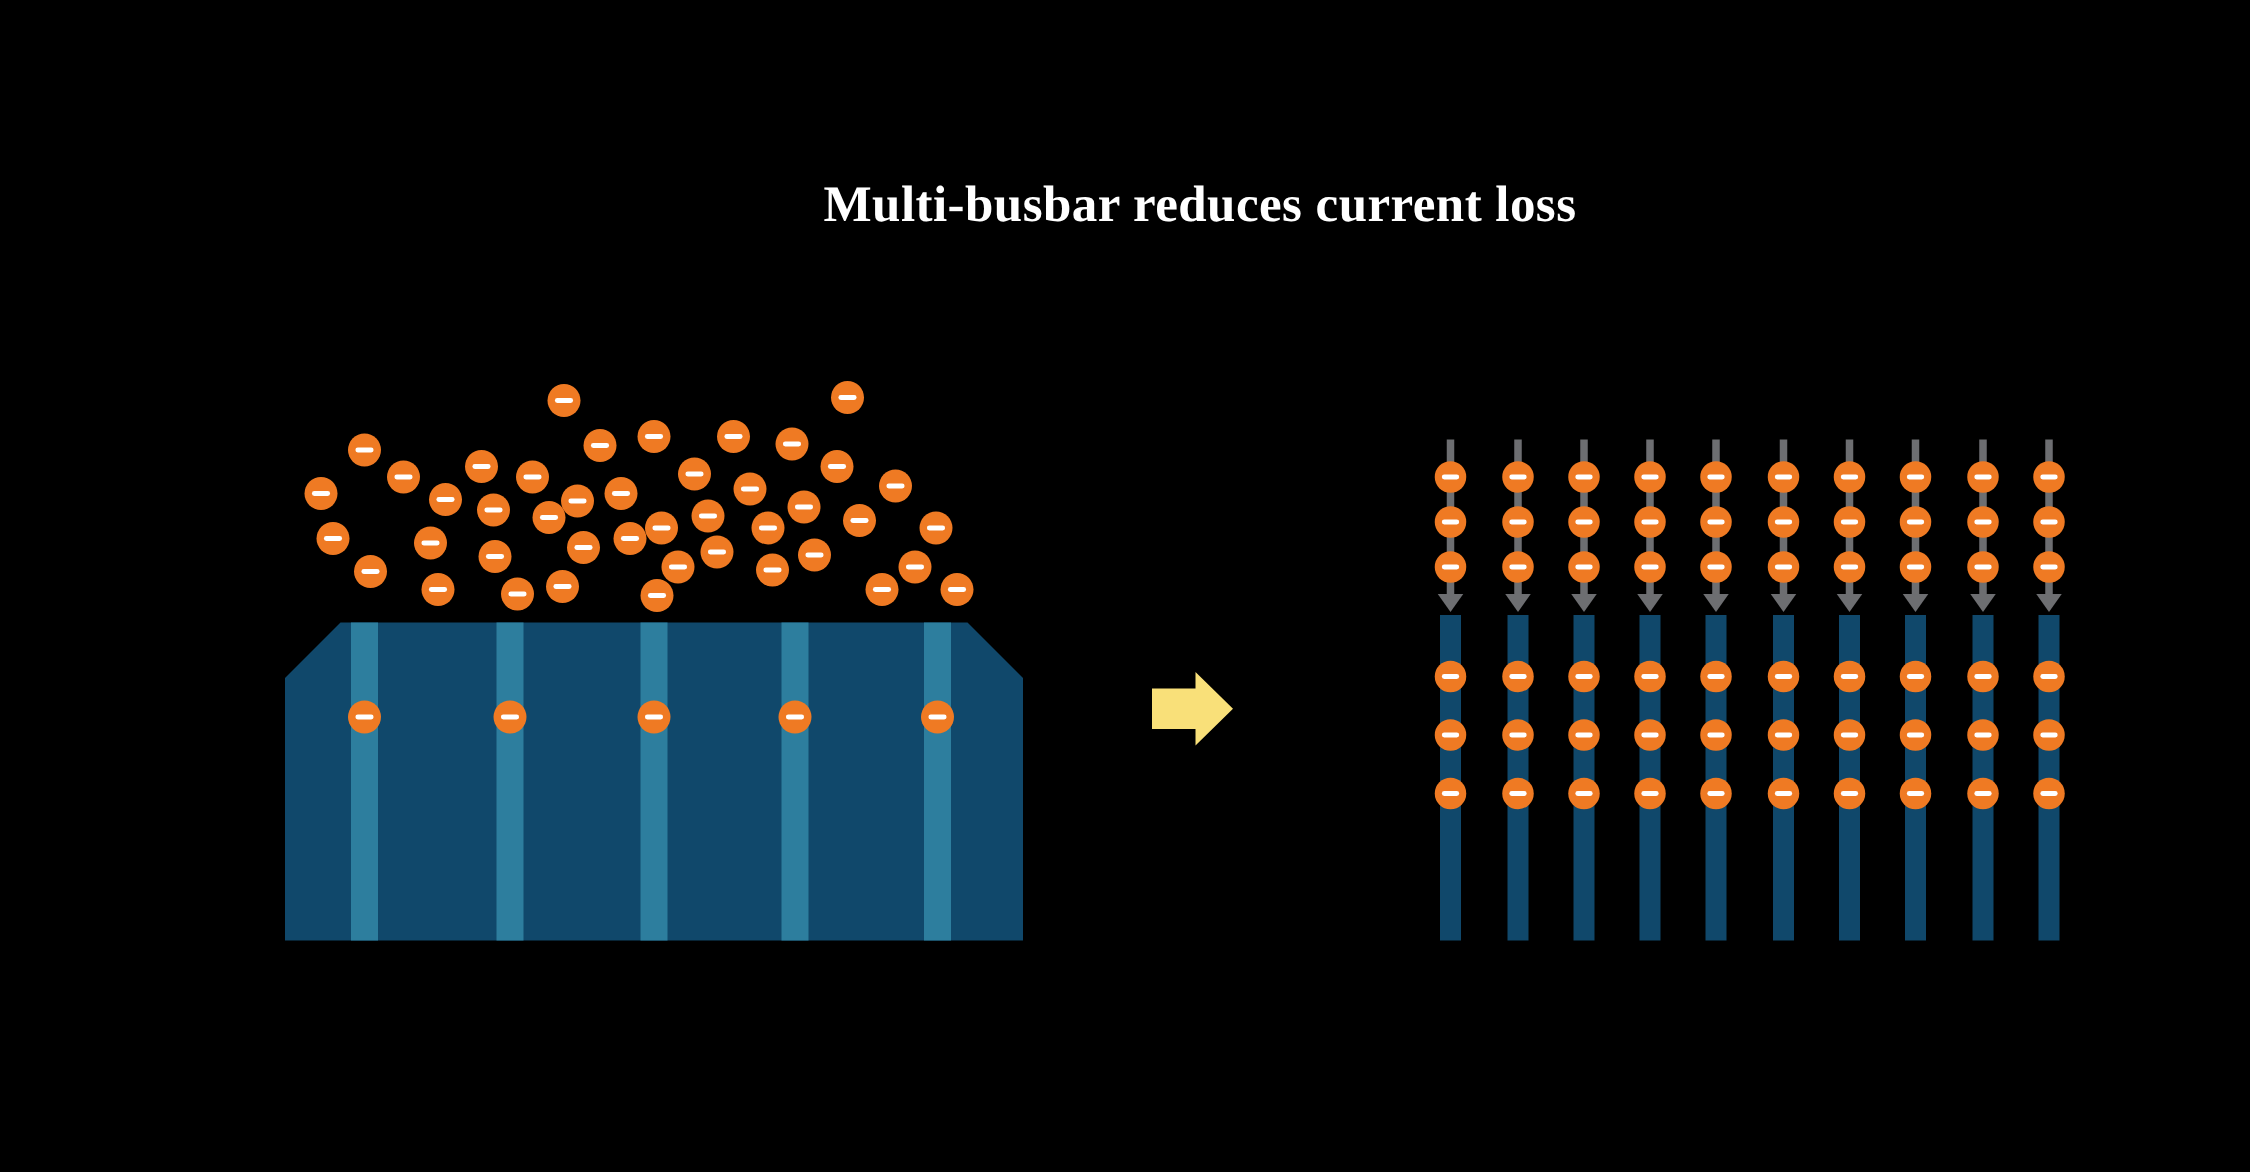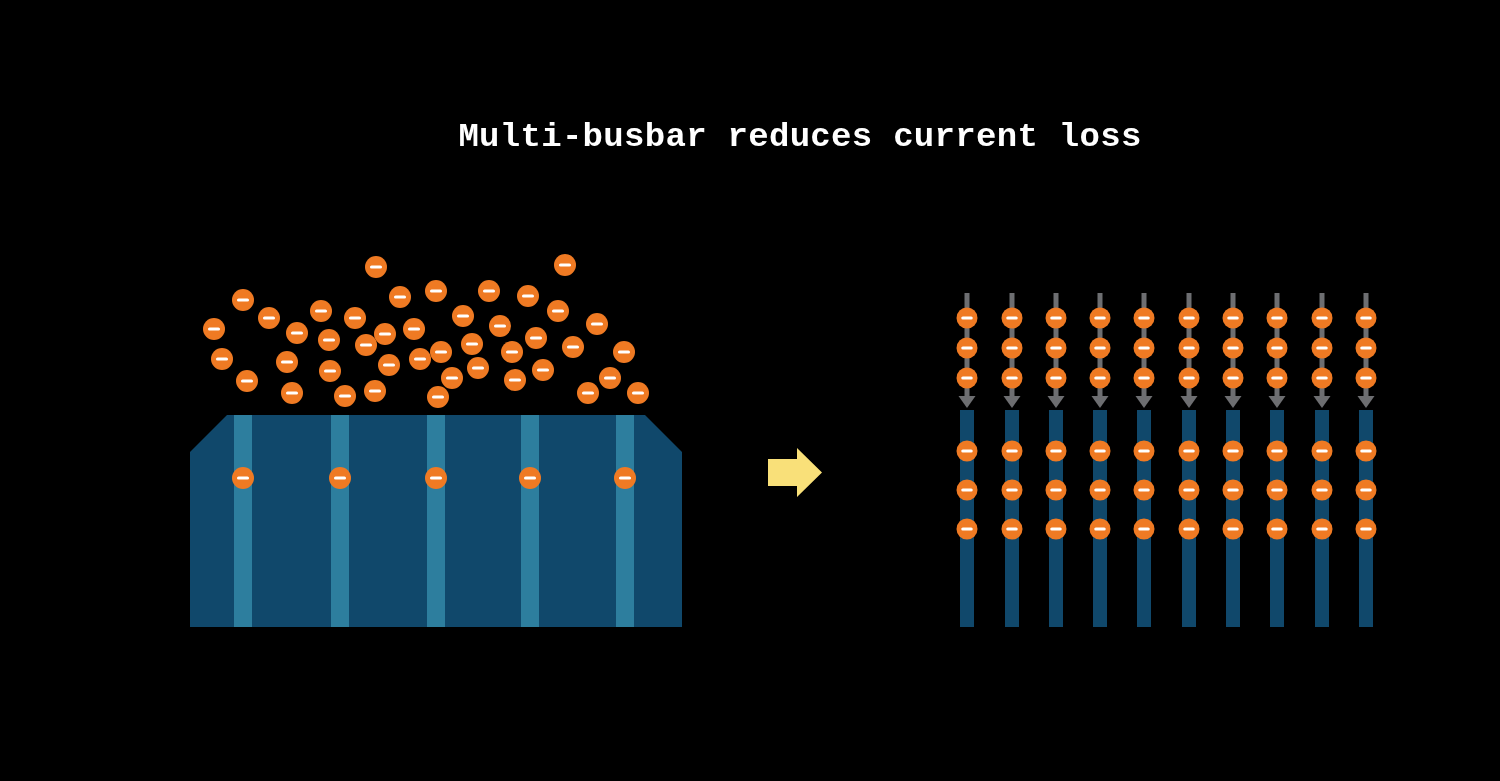--- a/index.html
+++ b/index.html
@@ -1,21 +1,21 @@
 <!DOCTYPE html>
 <html><head>
 <meta charset="utf-8">
 <style>
   html,body{margin:0;padding:0;background:#000;}
   .stage{
     position:relative;
     width:1500px;height:781px;
     background:#000;
     overflow:hidden;
-    font-family:Liberation Mono, monospace;
+    font-family:Liberation Serif, serif;
   }
   .title{
     position:absolute;
     top:118px;left:50px;width:1500px;
     text-align:center;
     color:#ffffff;
     font-size:34px;
     font-weight:700;
     letter-spacing:0.3px;
   }

